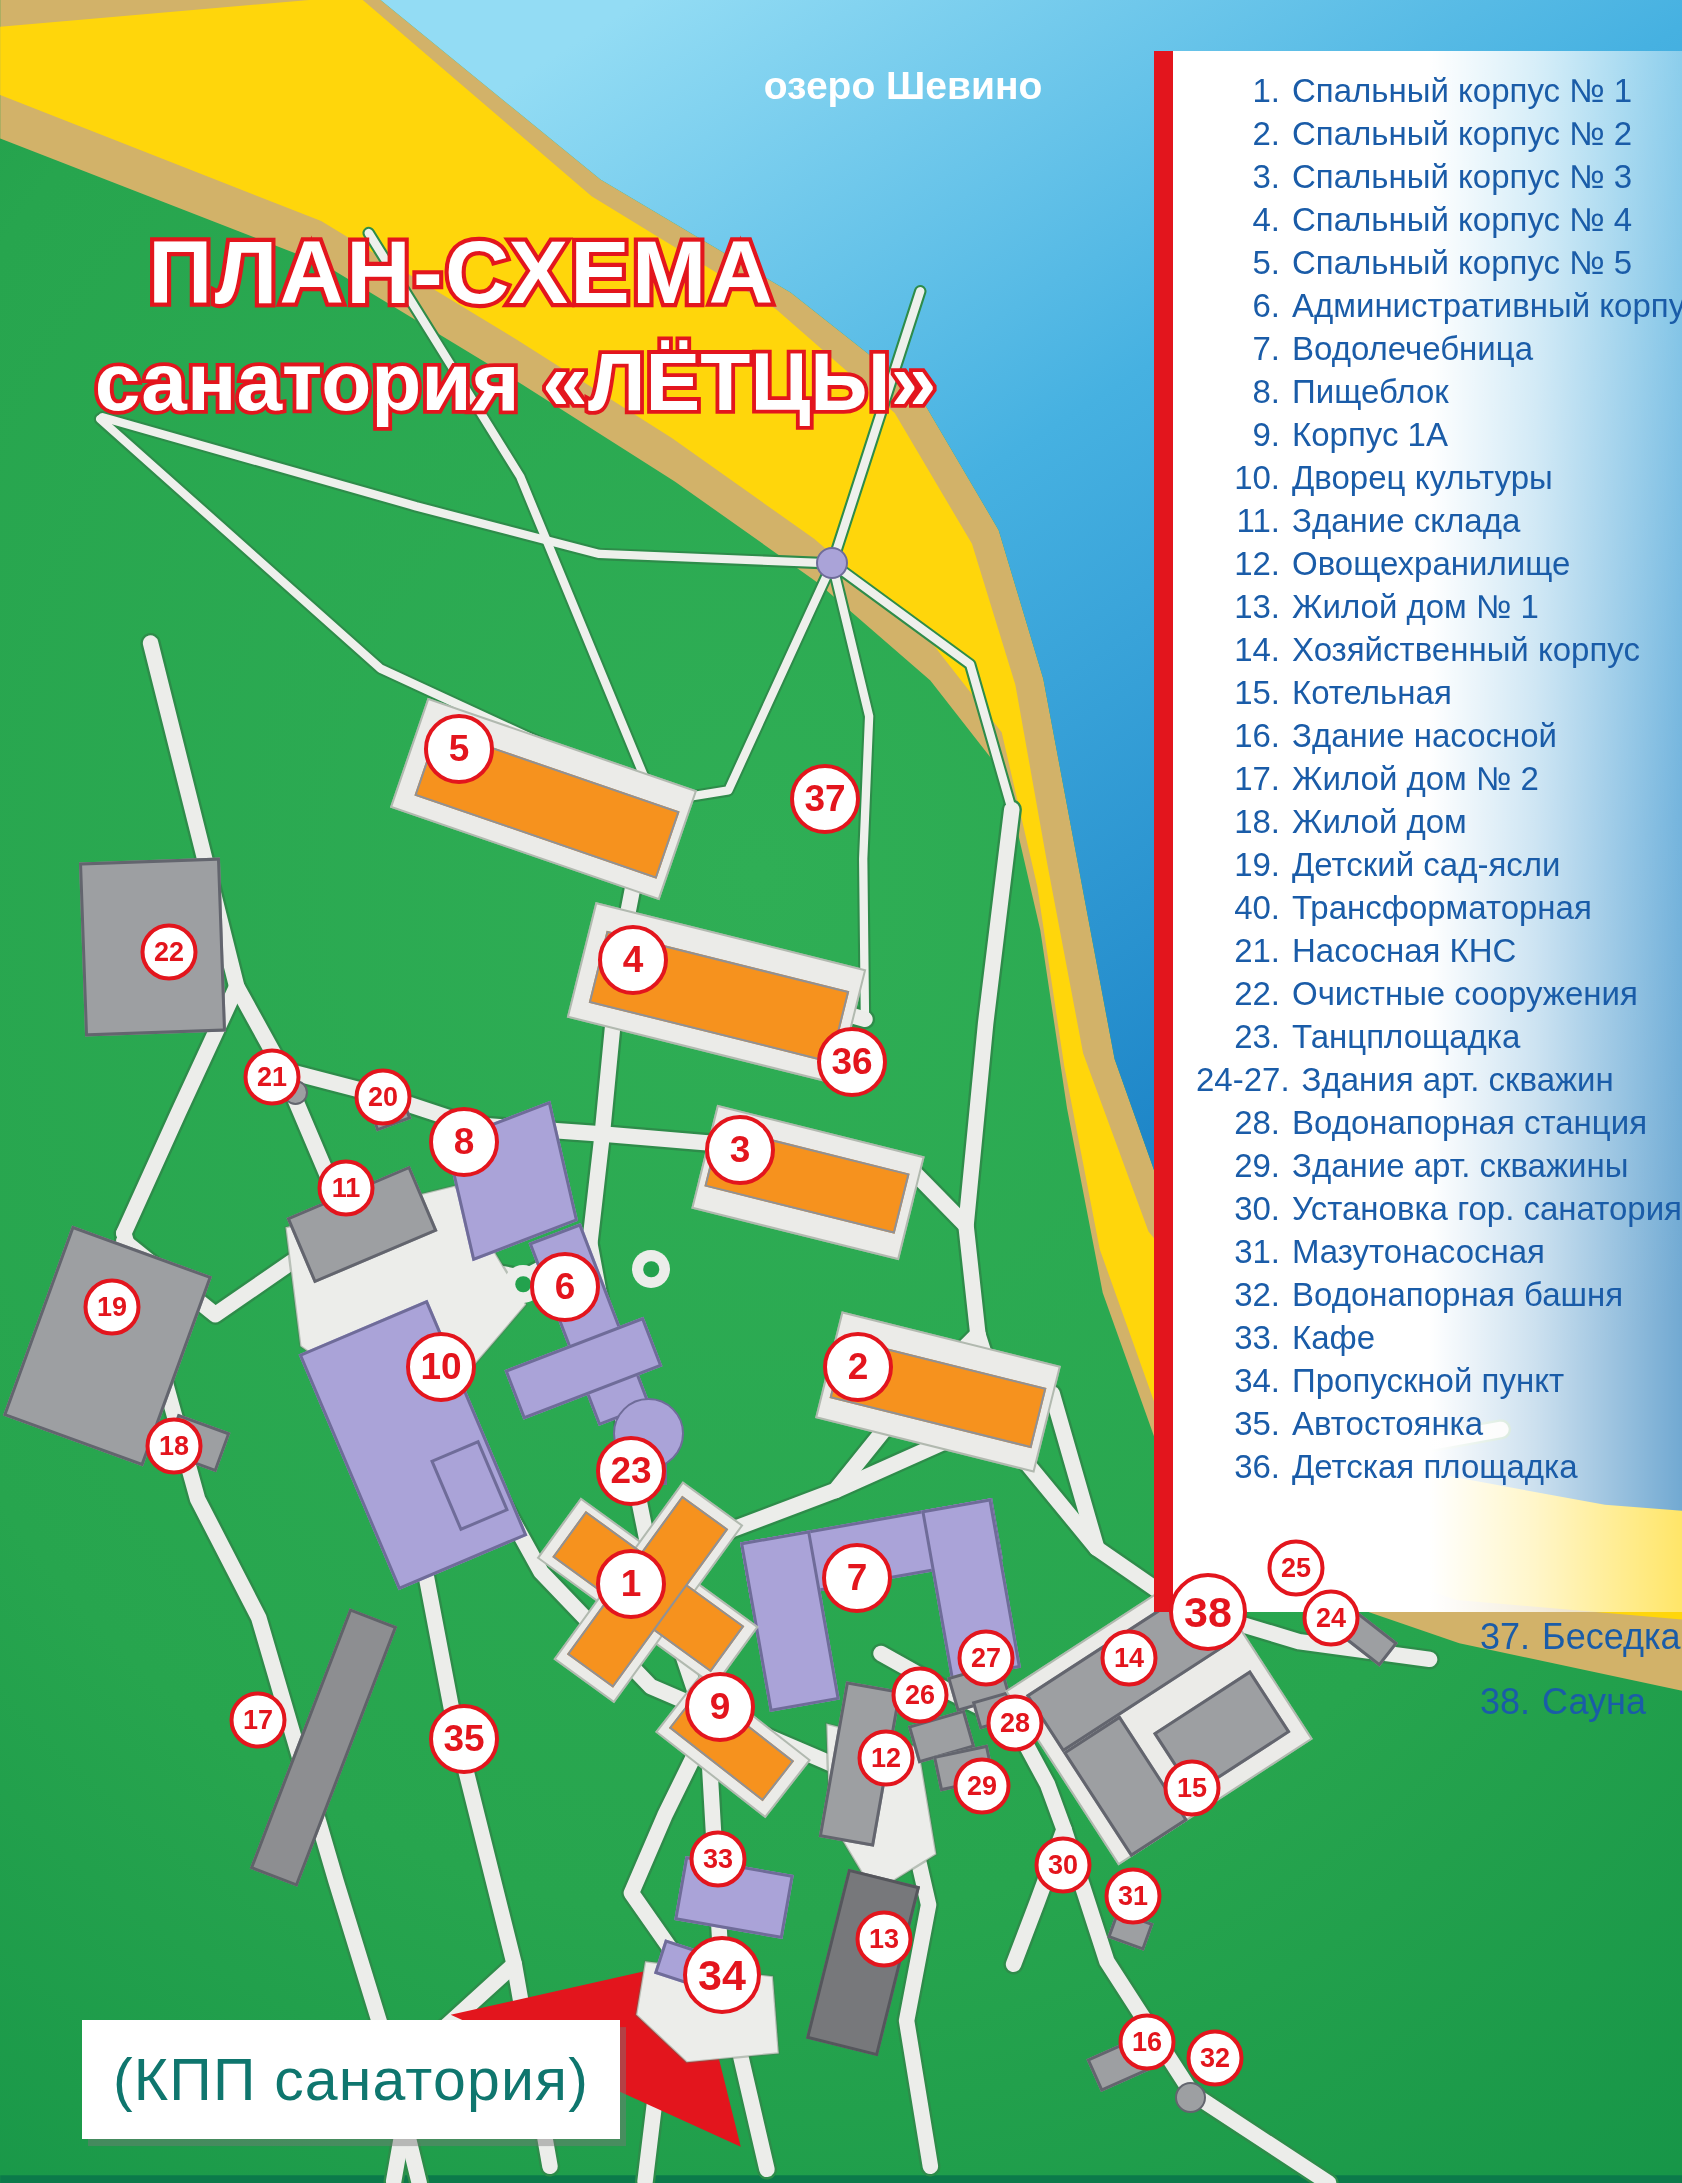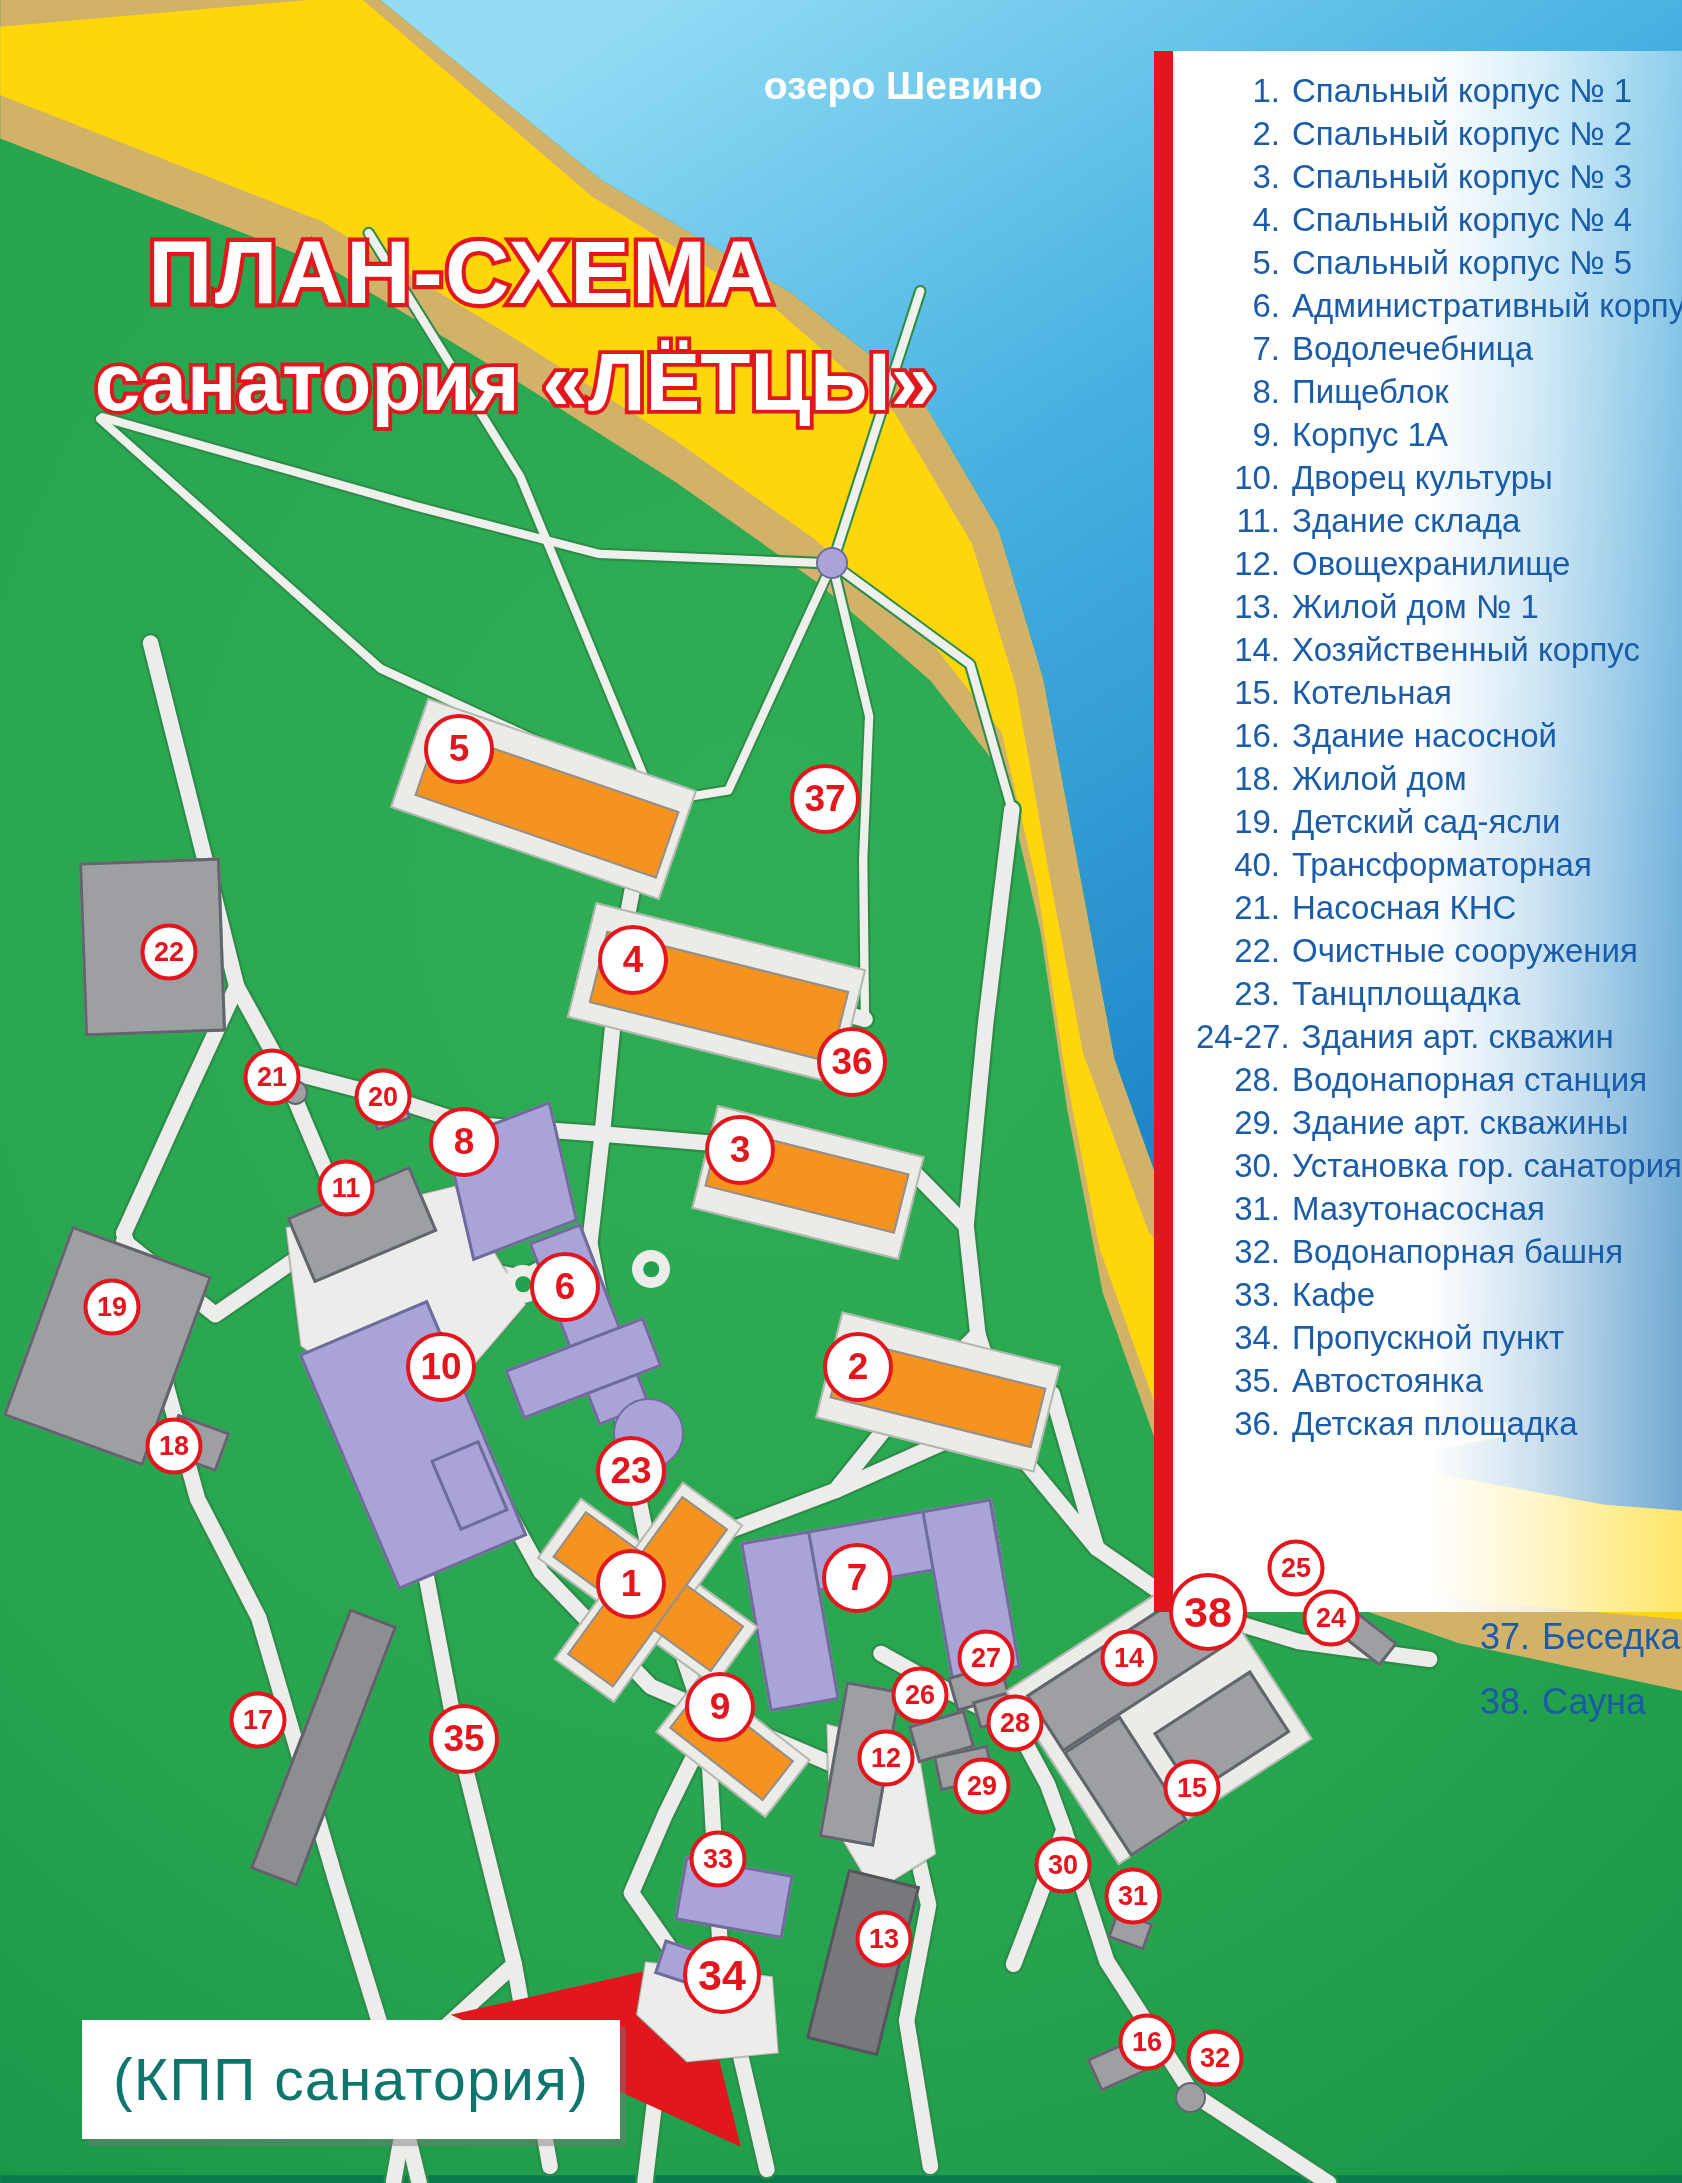--- a/index.html
+++ b/index.html
@@ -502,20 +502,24 @@
         <div class="lrow">
           <span class="n">15.</span>
           <span class="t">Котельная</span>
         </div>
 
         <div class="lrow">
           <span class="n">16.</span>
           <span class="t">Здание насосной</span>
         </div>
 
+        <div class="lrow">
+          <span class="n">17.</span>
+          <span class="t">Жилой дом № 2</span>
+        </div>
 
         <div class="lrow">
           <span class="n">18.</span>
           <span class="t">Жилой дом</span>
         </div>
 
         <div class="lrow">
           <span class="n">19.</span>
           <span class="t">Детский сад-ясли</span>
         </div>

